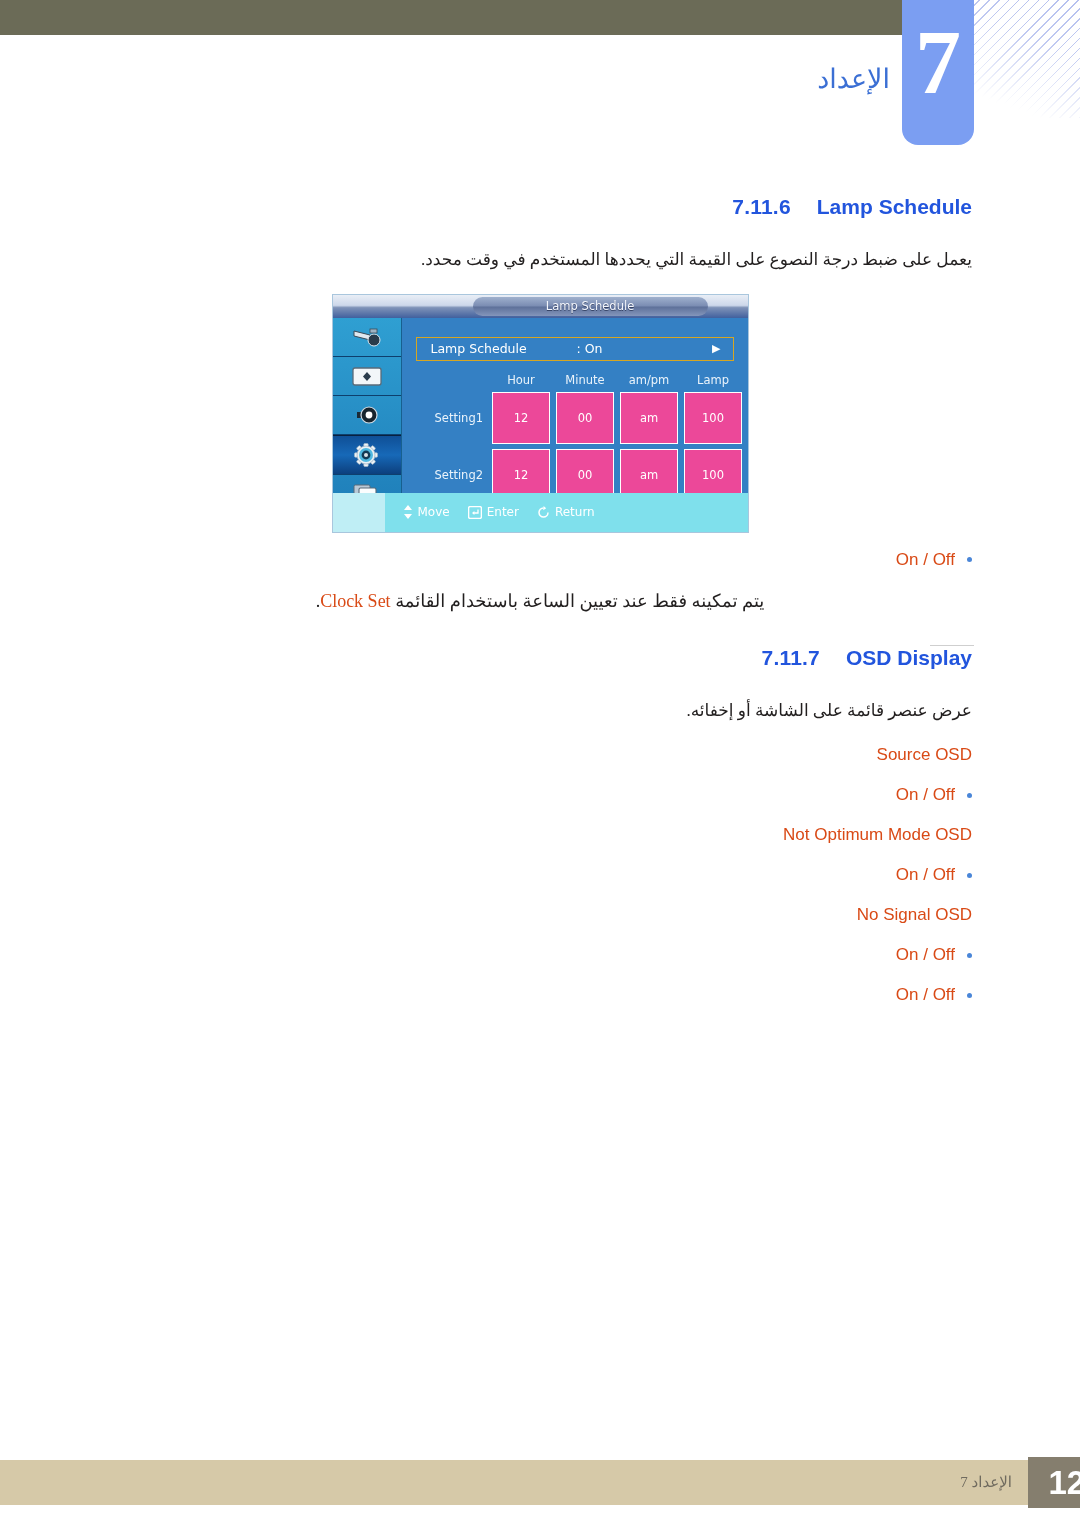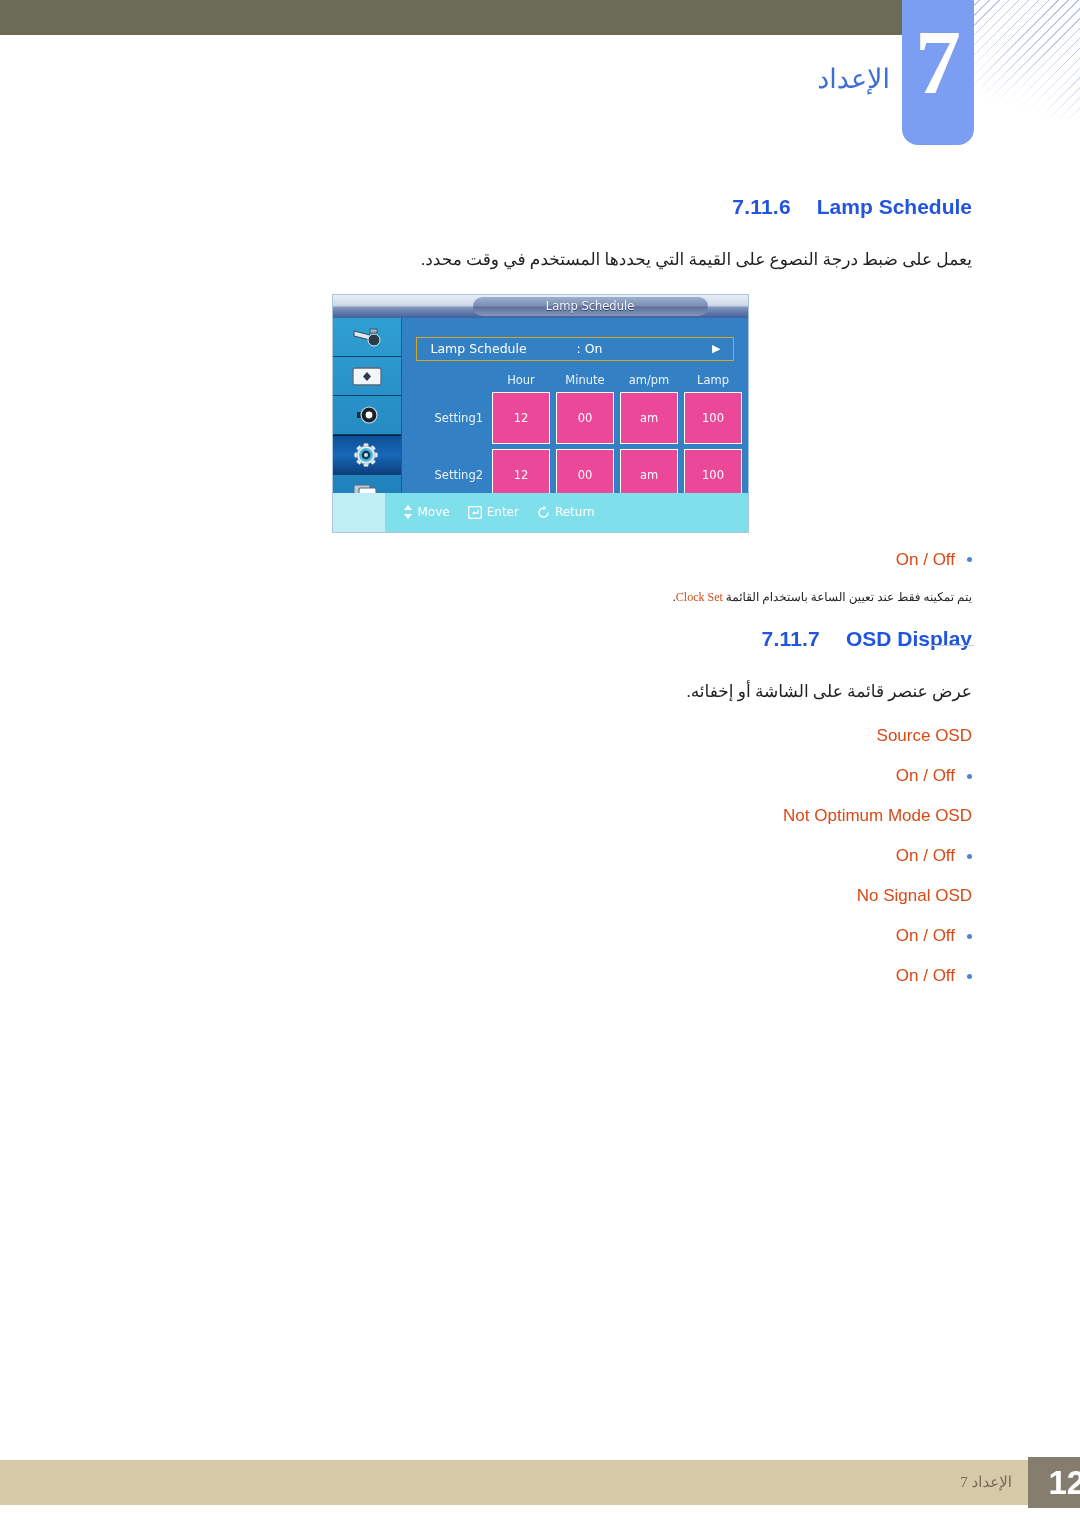--- a/index.html
+++ b/index.html
@@ -260,25 +260,25 @@
   .sub-label {
     text-align: right;
     color: #d94a16;
     font-size: 17px;
     direction: ltr;
     margin: 0 0 20px 0;
   }
   .sub-label.strong { font-weight: 700; }
 
   .note-ar {
-    text-align: right;
-    font-size: 12px;
+    text-align: center;
+    font-size: 18px;
     color: #221f1f;
     font-family: "Liberation Serif", "DejaVu Serif", serif;
-    margin: 0 0 22px 0;
+    margin: 0 0 34px 0;
   }
   .note-ar .tok { color: #d94a16; direction: ltr; unicode-bidi: embed; }
 
   .rule-faint {
     position: absolute;
     left: 930px;
     top: 645px;
     width: 44px;
     height: 1px;
     background: #cfcfcf;

